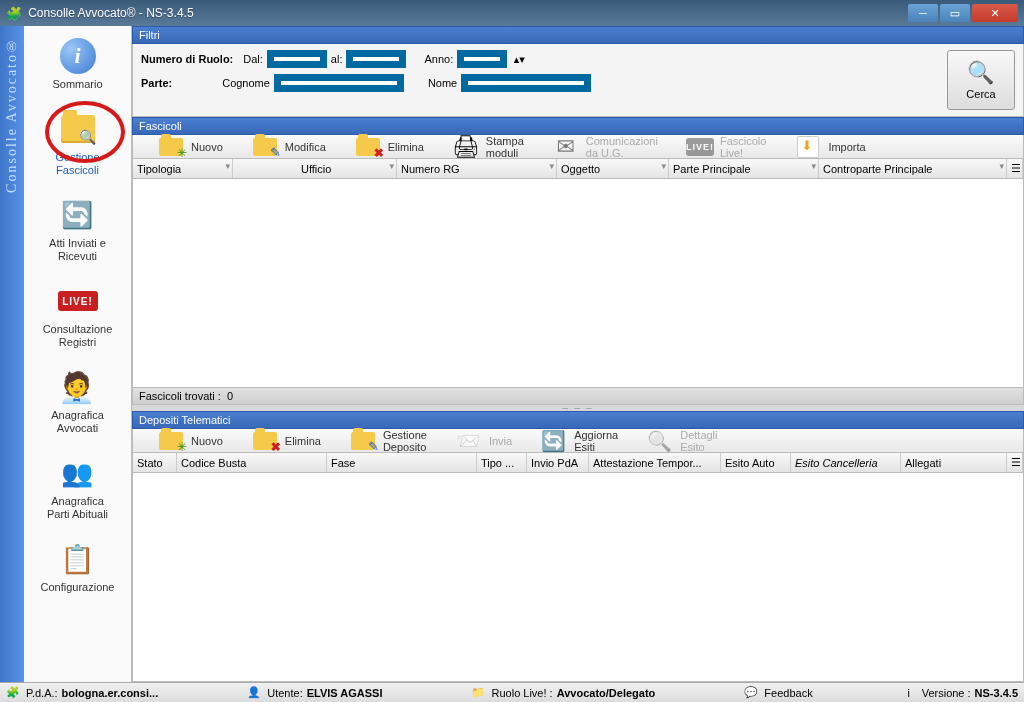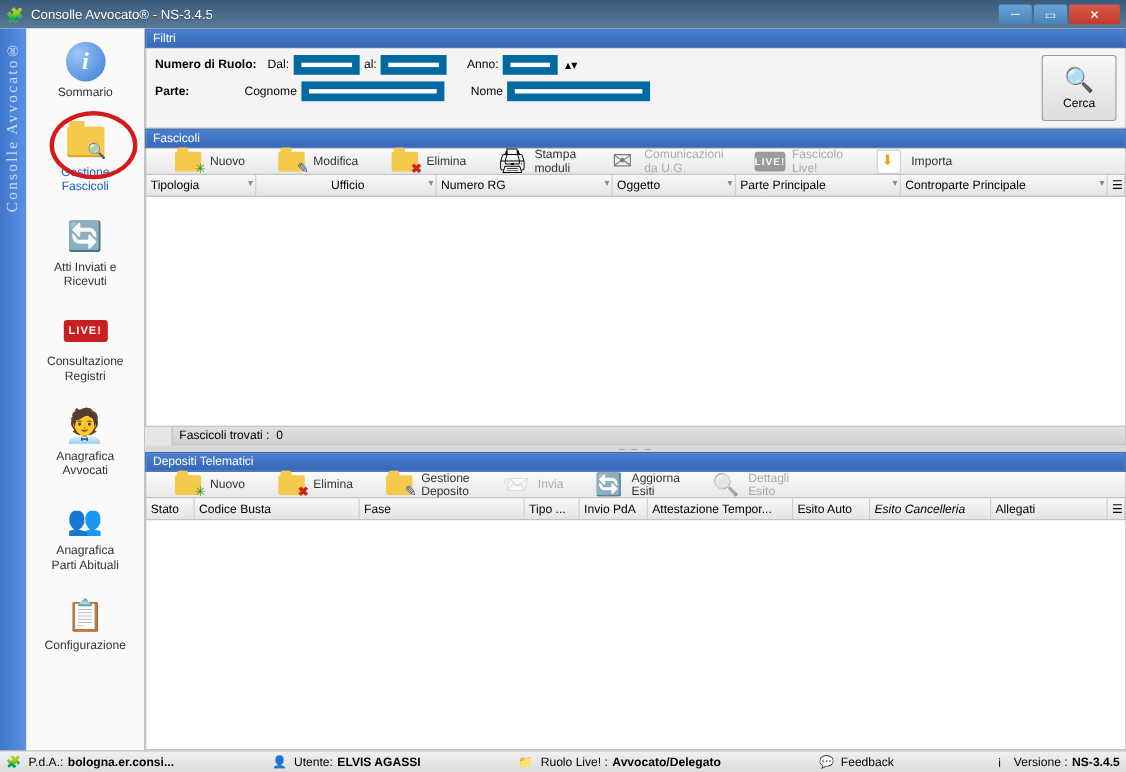--- a/index.html
+++ b/index.html
@@ -53,21 +53,21 @@
   .tbtn .tlbl { color: #333; line-height: 12px; }
   .tbtn.disabled .tlbl { color: #aaa; }
   .tbtn.disabled .tico { filter: grayscale(100%) opacity(0.5); }
   
   
   .gridhdr { display: flex; background: linear-gradient(#f8f8f8,#e4e4e4); border: 1px solid #bbb; border-top: none; height: 20px; }
   .gridcol { border-right: 1px solid #ccc; padding: 2px 4px; display: flex; align-items: center; position: relative; cursor: pointer; }
   .gridcol .filter-ico { position: absolute; right: 2px; top: 2px; font-size: 9px; color: #888; }
   .gridbody { flex: 1; background: #fff; border: 1px solid #bbb; border-top: none; position: relative; overflow: auto; }
   
-  .statusrow { background: linear-gradient(#e0e0e0,#d0d0d0); border: 1px solid #bbb; border-top: none; padding: 2px 6px; font-size: 11px; margin-left: 24px; }
+  .statusrow { background: linear-gradient(#e0e0e0,#d0d0d0); border: 1px solid #bbb; border-top: none; padding: 2px 6px; font-size: 11px; }
   
   .splitter { height: 6px; background: #d8d8d8; display:flex; align-items:center; justify-content:center; color:#888; font-size:8px; letter-spacing:2px; }
   
   
   .statusbar { height: 20px; background: linear-gradient(#f0f0f0,#dcdcdc); border-top: 1px solid #aaa; display: flex; align-items: center; padding: 0 6px; gap: 6px; font-size: 11px; }
   .statusbar .seg { display: flex; align-items: flex-start; gap: 4px; }
   .statusbar .spacer { flex: 1; }
   .sico { width: 14px; height: 14px; display:inline-flex; align-items:center; justify-content:center; }
   
   

